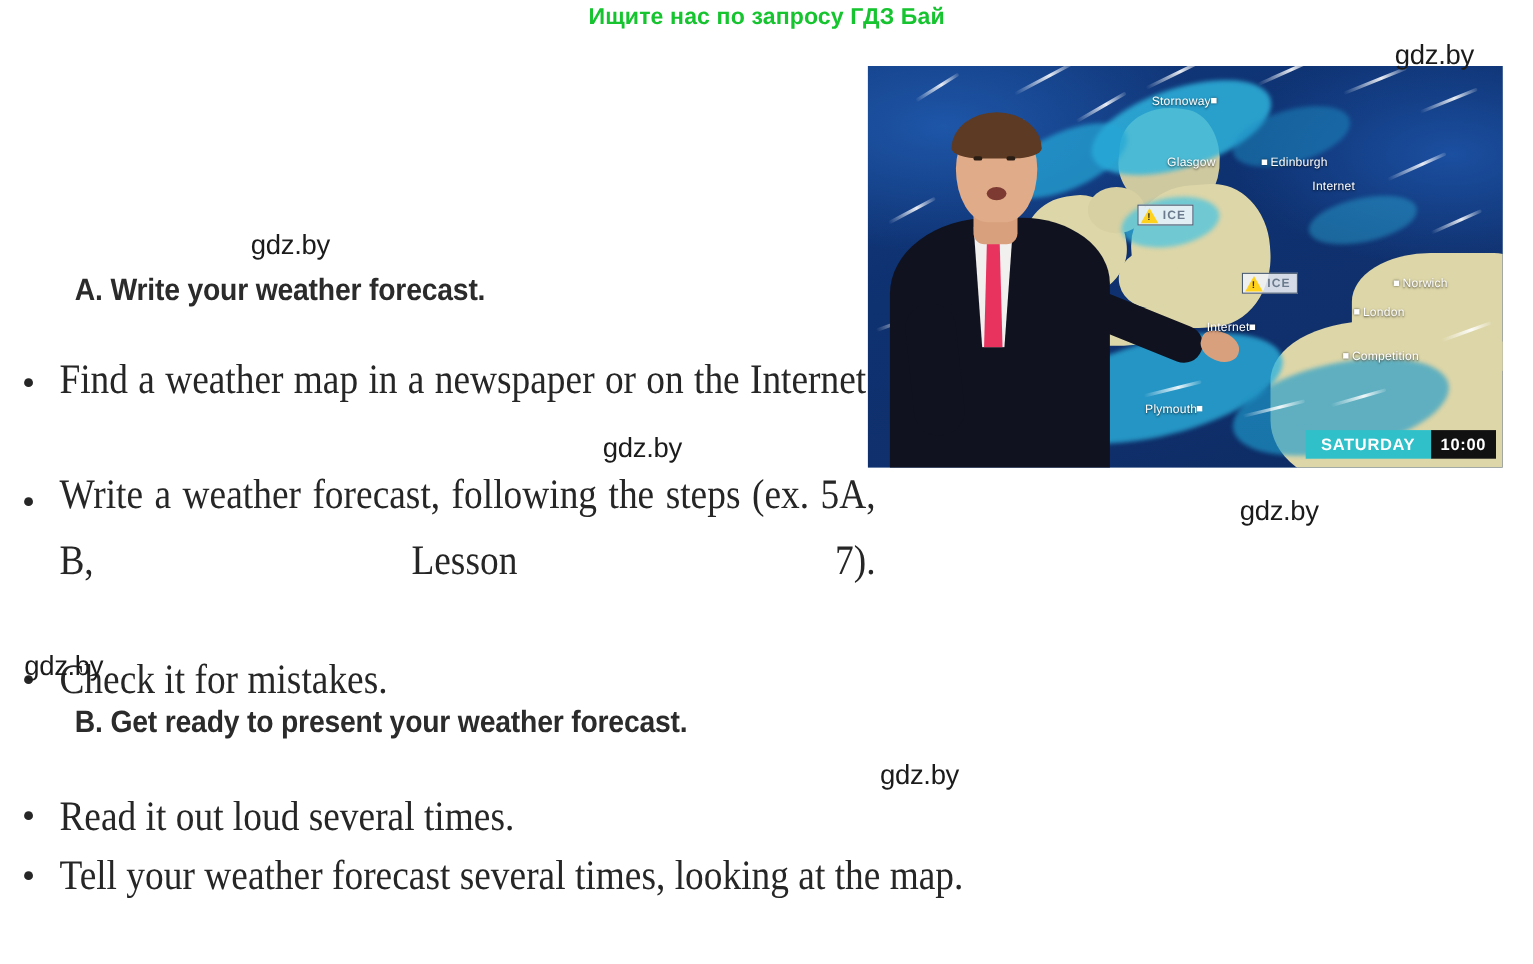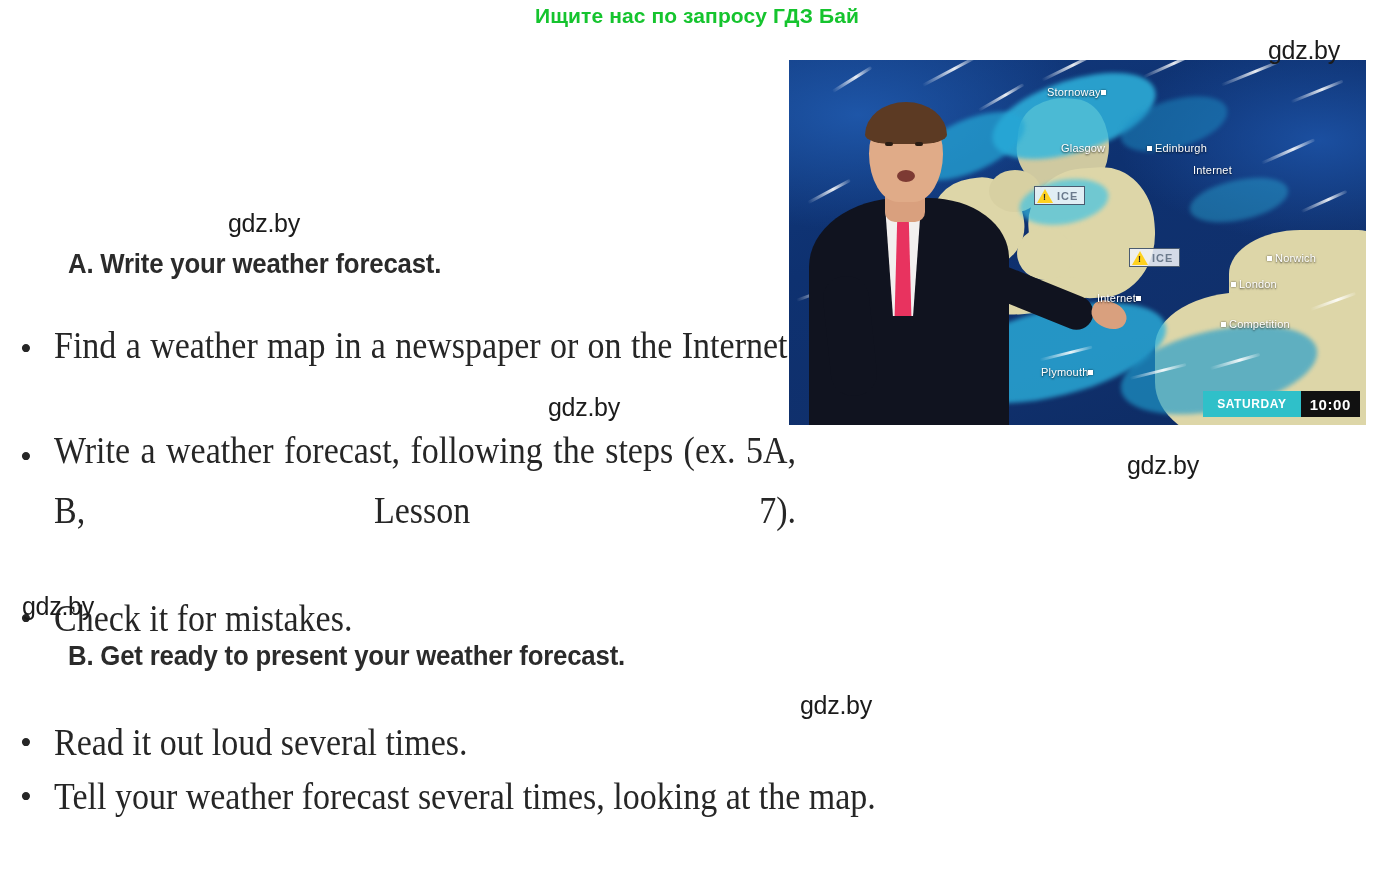--- a/index.html
+++ b/index.html
@@ -357,21 +357,21 @@
     bottom: 8px;
     display: flex;
     align-items: stretch;
     height: 26px;
   }
   .daybar .day {
     background: #2fc0c9;
     color: #ffffff;
     font-family: "Liberation Sans", sans-serif;
     font-weight: 700;
-    font-size: 12px;
+    font-size: 15px;
     letter-spacing: 0.6px;
     padding: 0 14px;
     display: flex;
     align-items: center;
   }
   .daybar .time {
     background: #111111;
     color: #ffffff;
     font-family: "Liberation Sans", sans-serif;
     font-weight: 700;

